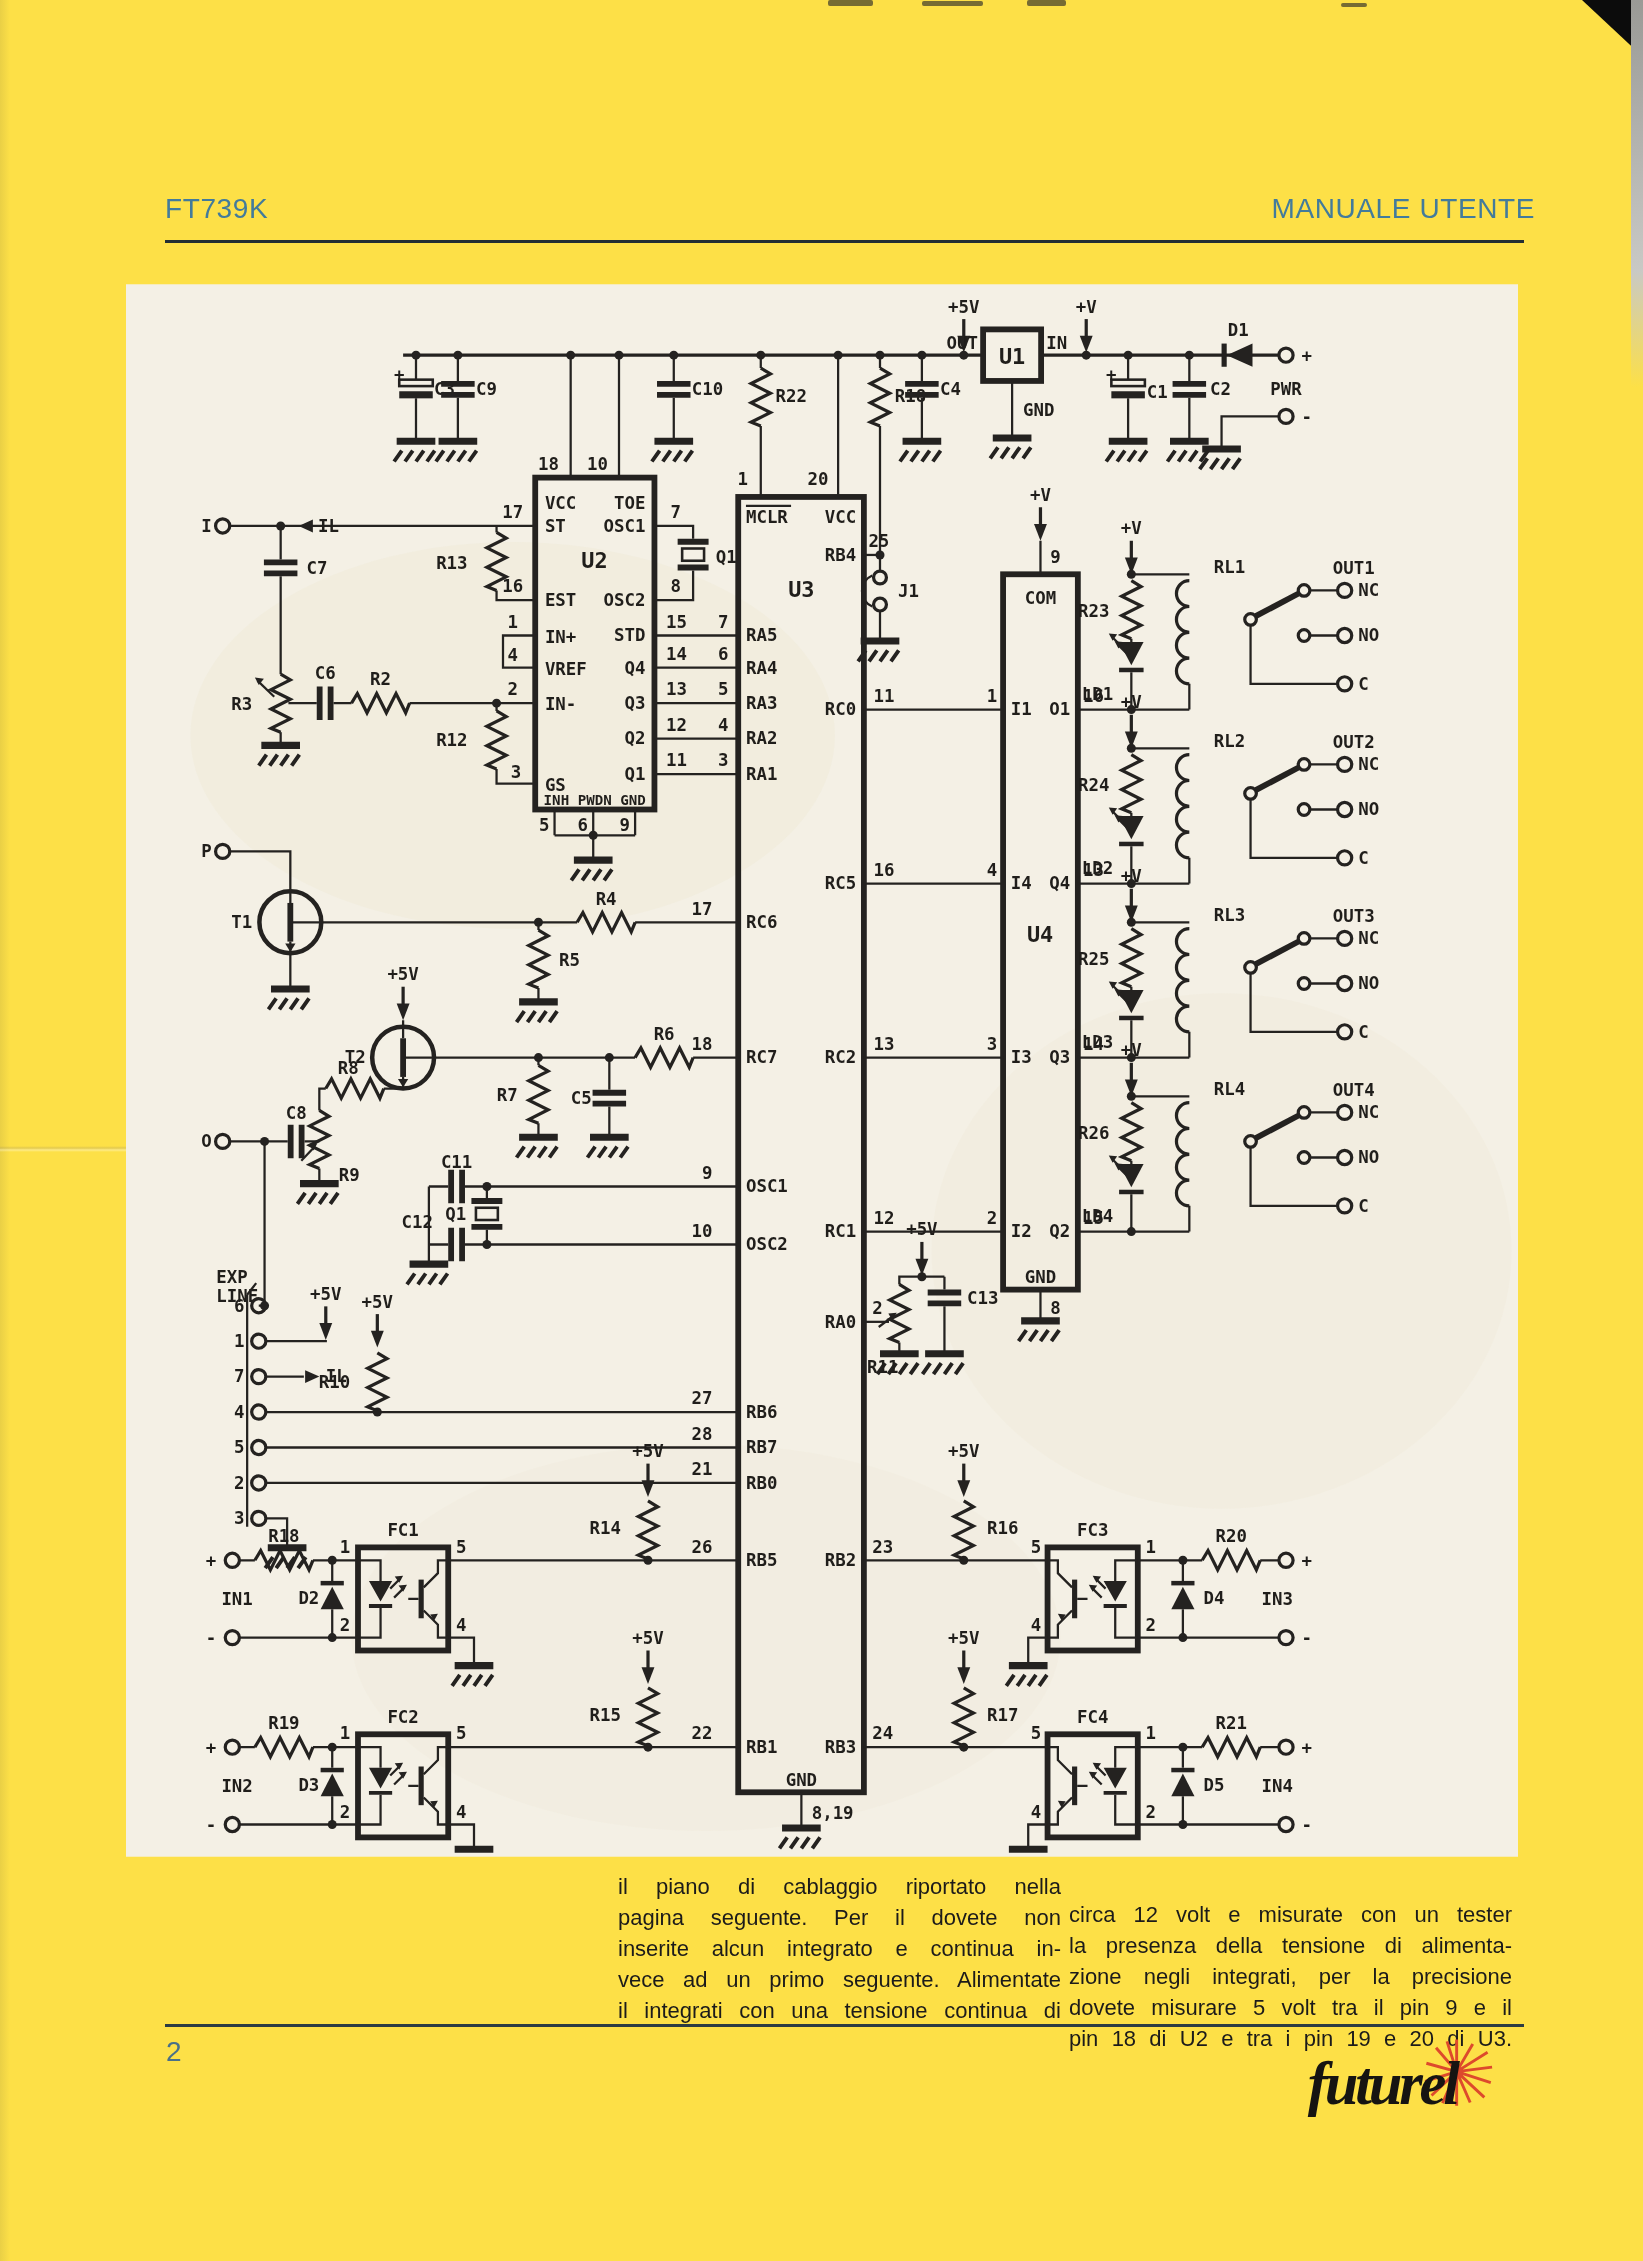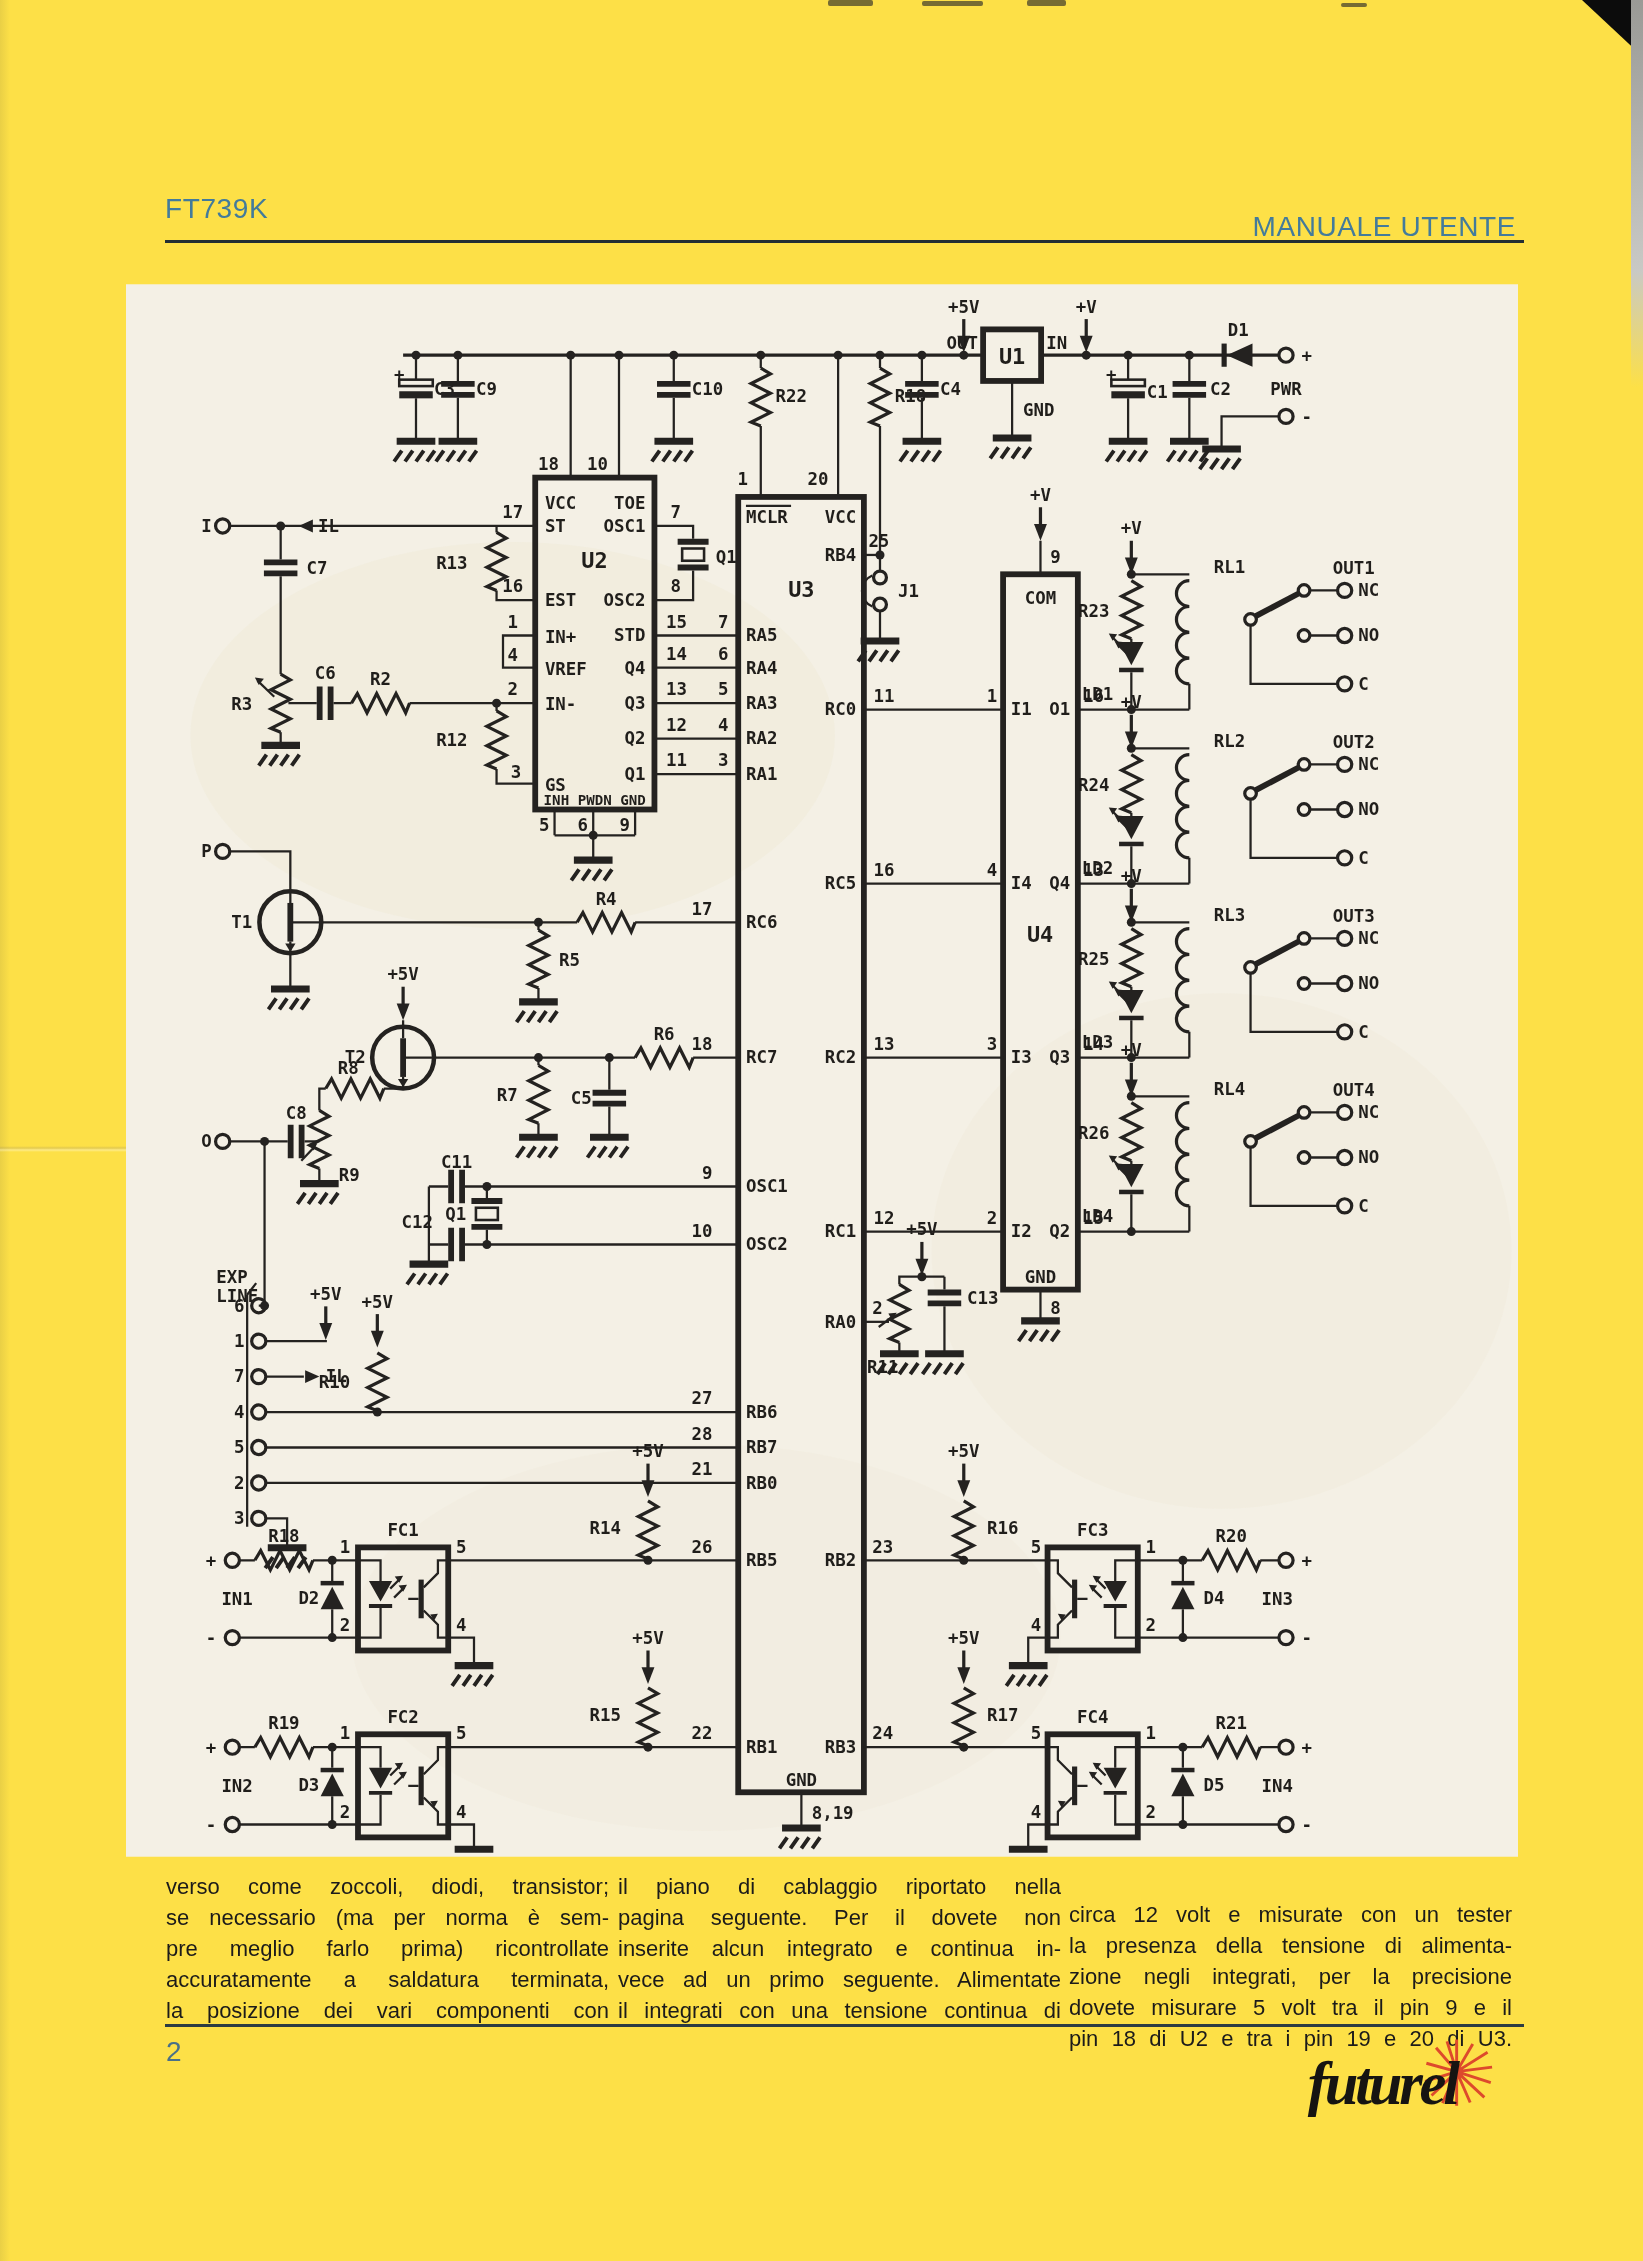--- a/index.html
+++ b/index.html
@@ -11,21 +11,21 @@
   .right-strip{position:absolute;right:0;top:0;width:13px;height:387px;
                background:linear-gradient(180deg,#9a9a96,#c9c9c5 70%,rgba(201,201,197,0));}
   .smudge{position:absolute;background:#2e2c2a;opacity:.65;border-radius:1.9px;}
   .left-shade{position:absolute;left:0;top:0;bottom:0;width:10.3px;
               background:linear-gradient(90deg,rgba(60,60,55,.10),rgba(60,60,55,0));}
   .crease{position:absolute;left:0;top:1146px;width:58%;height:5.8px;
           background:linear-gradient(180deg,rgba(130,120,105,.0),rgba(130,120,105,.22),rgba(255,255,255,.35),rgba(130,120,105,0));}
   
   .hdr{position:absolute;top:193px;font-size:28px;letter-spacing:0.6px;color:#437b9b;font-weight:400;}
   .hdr-left{left:165px;}
-  .hdr-right{right:128px;margin-top:18px;}
+  .hdr-right{right:109px;}
   .hdr-rule{position:absolute;left:165px;right:120px;top:240px;height:3.2px;background:#232f33;}
   
   .badge{position:absolute;left:161px;top:294px;width:289px;height:39px;line-height:39px;
          background:linear-gradient(90deg,#f4c67c,#efb257 55%,#f0bb66);
          border-radius:6.4px 17px 17px 6.4px;color:#fdfdfb;font-weight:bold;font-size:24px;
          text-align:center;letter-spacing:0.6px;
          box-shadow:-9px 0 0 0 rgba(240,185,95,.35);}
   
   .schem{position:absolute;left:126px;top:284px;width:1392px;height:1573px;}
   svg text{font:bold 27px "DejaVu Sans Mono",monospace;fill:#201e1b;}
@@ -721,27 +721,20 @@
       <use href="#dioup" transform="translate(1640,2302)"></use>
       <text x="1672" y="2338">D5</text>
       <text x="1762" y="2340">IN4</text>
       <use href="#term" transform="translate(1800,2270)"></use>
       <text x="1824" y="2280">+</text>
       <use href="#term" transform="translate(1800,2390)"></use>
       <text x="1824" y="2400">-</text>
     </g>
   </svg>
 
-  <div class="col c1">
-    <div class="tline">verso come zoccoli, diodi, transistor;</div>
-    <div class="tline">se necessario (ma per norma è sem-</div>
-    <div class="tline">pre meglio farlo prima) ricontrollate</div>
-    <div class="tline">accuratamente a saldatura terminata,</div>
-    <div class="tline">la posizione dei vari componenti con</div>
-  </div>
   <div class="col c2">
     <div class="tline">il piano di cablaggio riportato nella</div>
     <div class="tline">pagina seguente. Per il dovete non</div>
     <div class="tline">inserite alcun integrato e continua in-</div>
     <div class="tline">vece ad un primo seguente. Alimentate</div>
     <div class="tline">il integrati con una tensione continua di</div>
   </div>
   <div class="col c3">
     <div class="tline">circa 12 volt e misurate con un tester</div>
     <div class="tline">la presenza della tensione di alimenta-</div>

